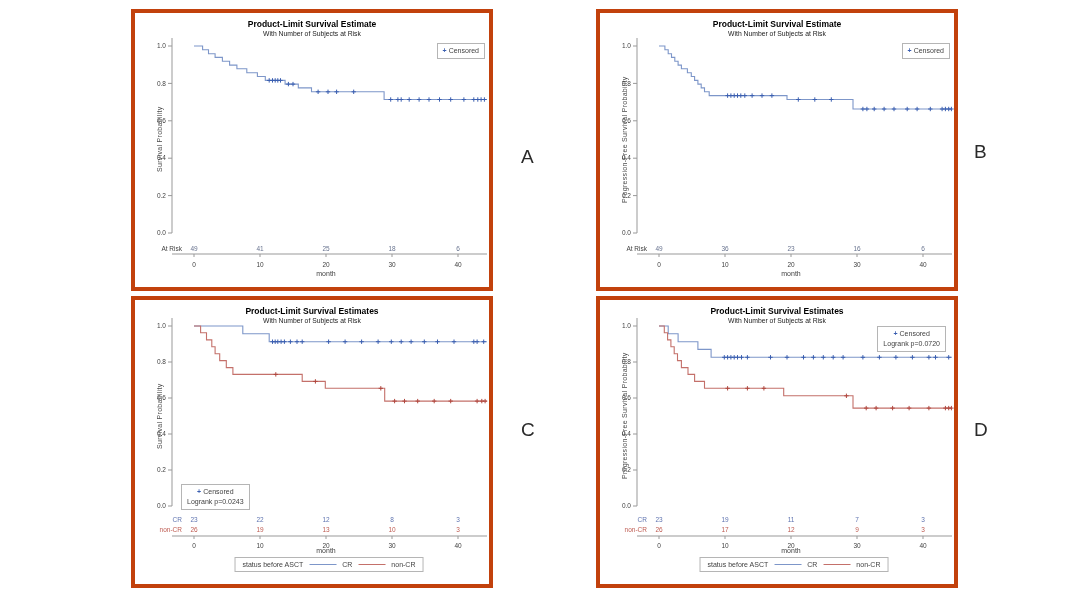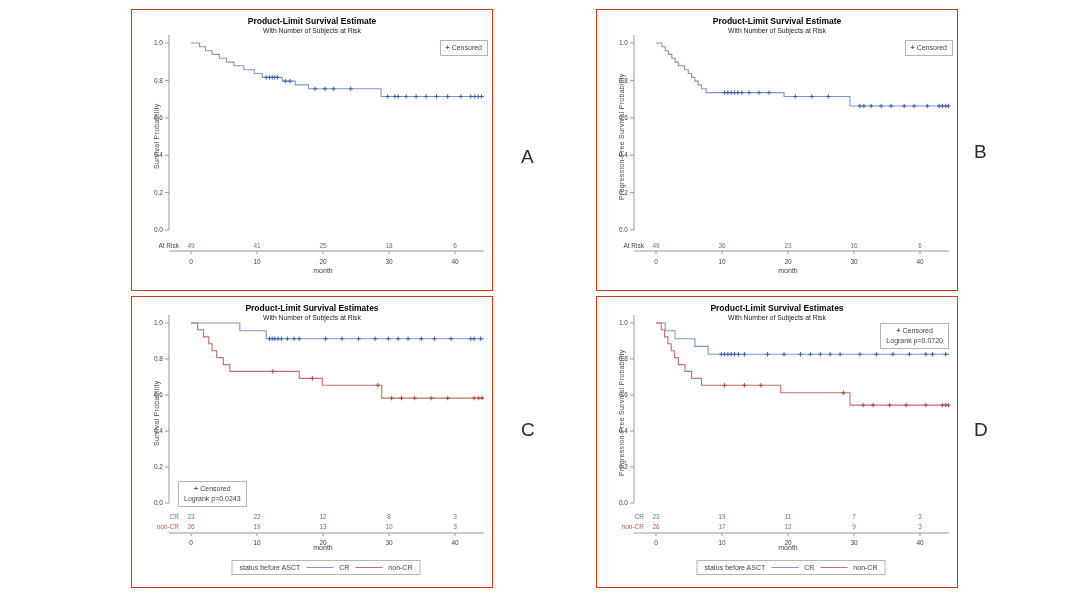--- a/index.html
+++ b/index.html
@@ -1,18 +1,18 @@
 <!DOCTYPE html>
 <html><head>
 <meta charset="utf-8">
 <style>
   html,body{margin:0;padding:0;background:#ffffff;}
   .stage{position:relative;width:1080px;height:608px;background:#ffffff;overflow:hidden;
          font-family:"Liberation Sans",sans-serif;}
-  .panel{position:absolute;width:362px;background:#ffffff;border:1px solid #c2410c;box-sizing:border-box;}
+  .panel{position:absolute;width:362px;background:#ffffff;border:4px solid #c2410c;box-sizing:border-box;}
   .ptitle{position:absolute;left:0;top:6px;width:100%;text-align:center;font-size:8.5px;font-weight:bold;color:#000;}
   .psub{position:absolute;left:0;top:17px;width:100%;text-align:center;font-size:6.8px;color:#222;}
   .ylab{position:absolute;left:19px;width:11px;writing-mode:vertical-rl;transform:rotate(180deg);
         display:flex;align-items:center;justify-content:center;font-size:7px;color:#4a4a4a;letter-spacing:0.3px;white-space:nowrap;}
   .xlab{position:absolute;left:59px;width:264px;text-align:center;font-size:7px;color:#3f3f3f;}
   svg.plot{position:absolute;left:0;top:0;font-family:"Liberation Sans",sans-serif;}
   .cbox{position:absolute;border:1px solid #b5b5b5;background:#fff;font-size:7px;color:#3f3f3f;
         padding:2px 5px;line-height:1.45;text-align:center;white-space:nowrap;z-index:3;}
   .plus{font-weight:bold;margin-right:2px;}
   .gleg{position:absolute;left:194px;transform:translateX(-50%);bottom:12px;border:1px solid #b5b5b5;

